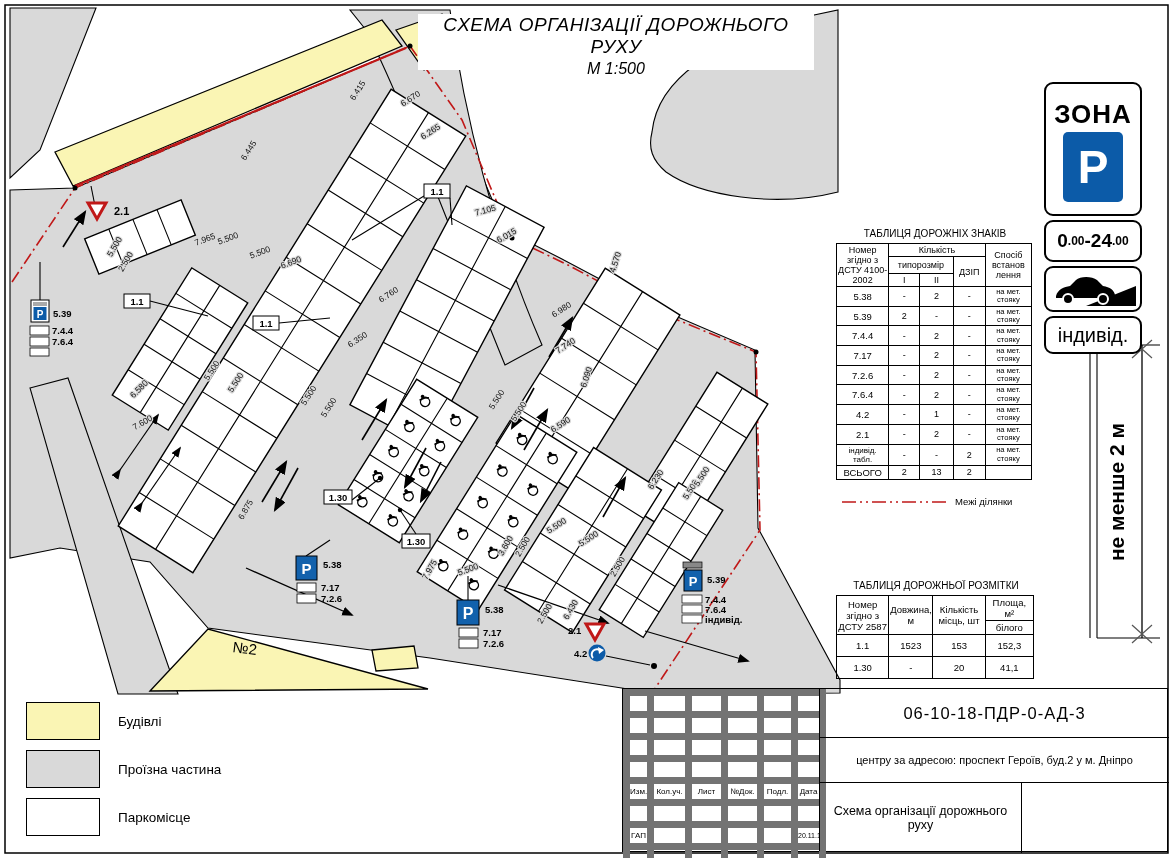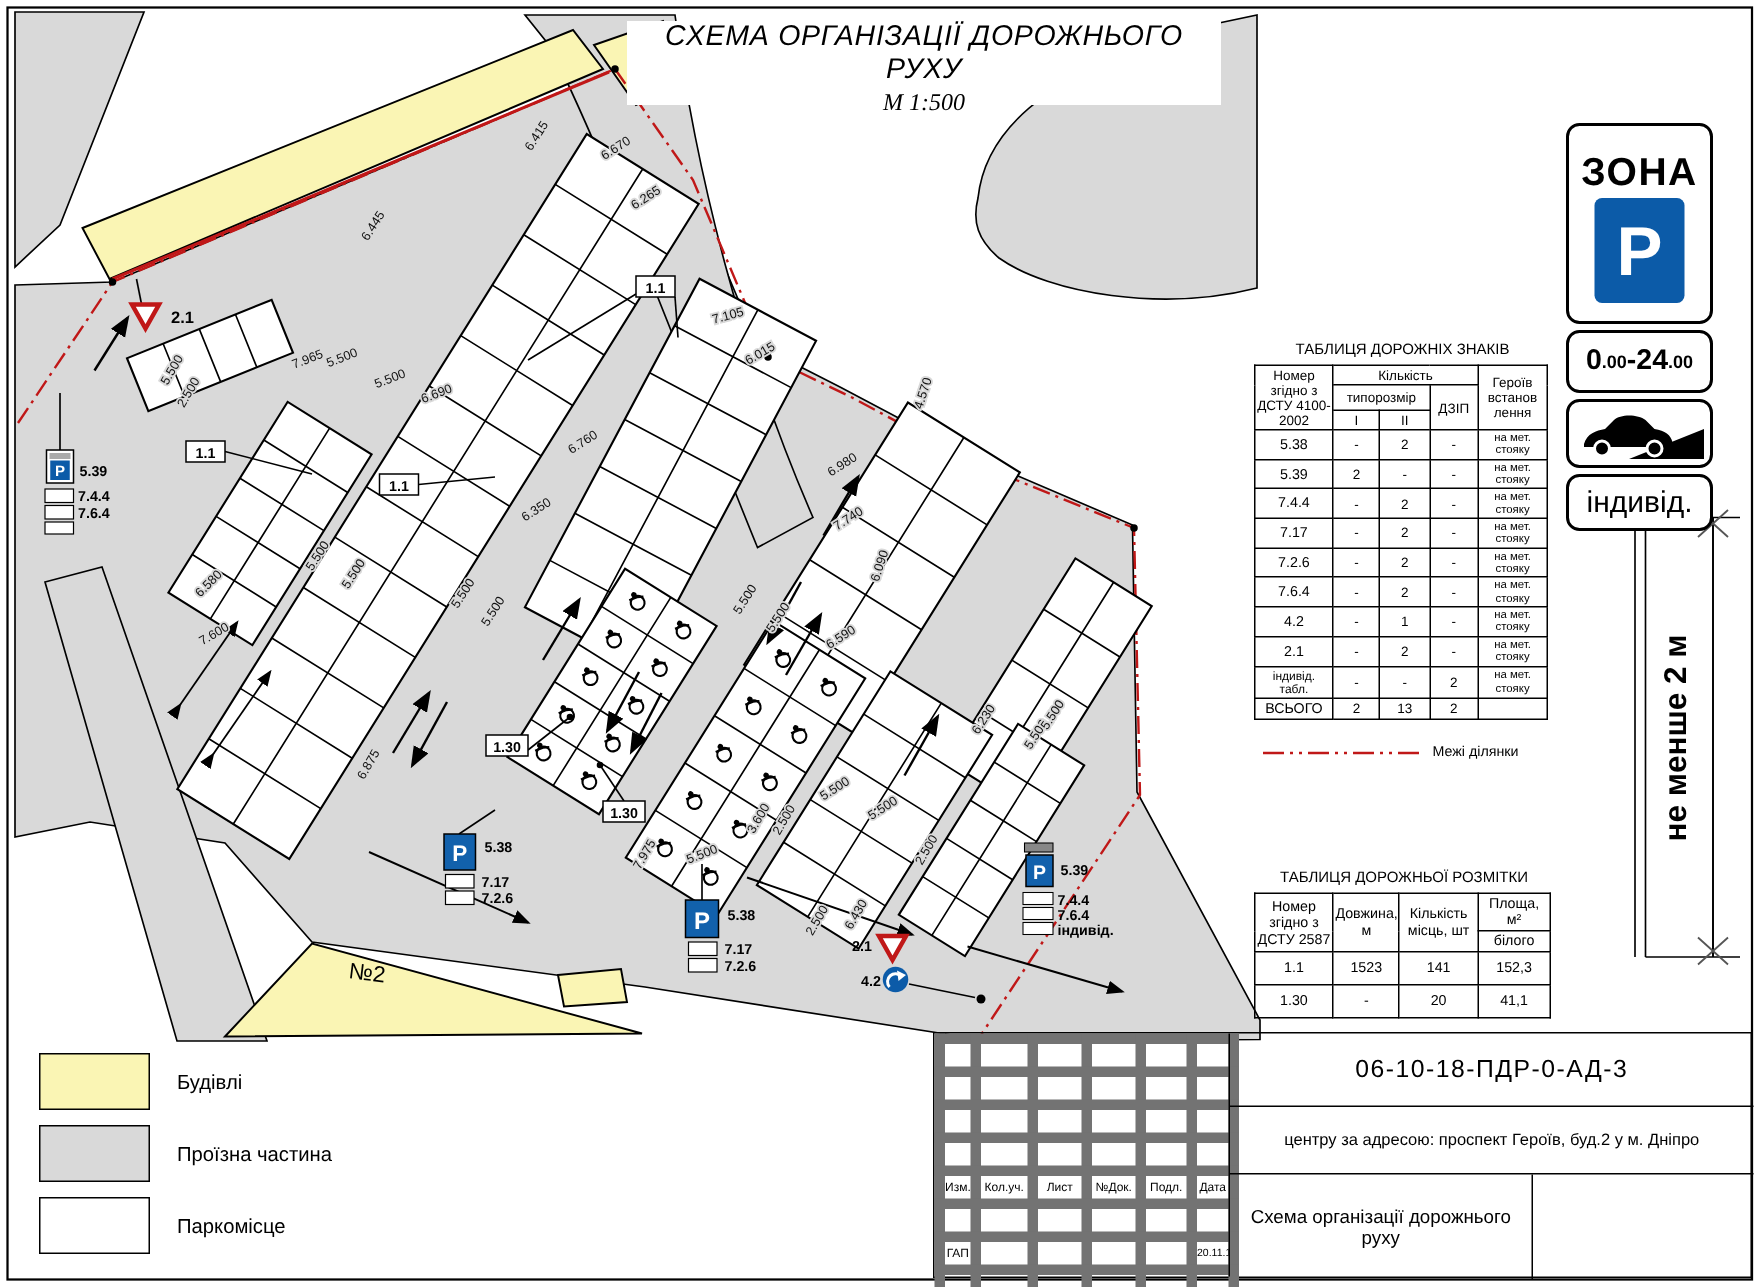--- a/index.html
+++ b/index.html
@@ -13,21 +13,21 @@
   .sline{fill:none;stroke:#000;stroke-width:1.1;}
   .gray{fill:#d9d9d9;stroke:#000;stroke-width:1.1;}
   .yellow{fill:#faf5b4;stroke:#000;stroke-width:1.3;}
   .red{fill:none;stroke:#c01818;stroke-width:1.6;stroke-dasharray:12 4 2 4;}
   .thin{fill:none;stroke:#000;stroke-width:1.1;}
   
   .ovl{position:absolute;}
   #title-box{left:418px;top:14px;width:396px;height:56px;background:#fff;text-align:center;
              font-style:italic;}
   #title-box .l1{font-size:19px;letter-spacing:.5px;}
-  #title-box .l2{font-size:16px;margin-top:2px;font-family:Liberation Serif, serif;}
+  #title-box .l2{font-size:16px;margin-top:2px;}
   
   #zona{left:1044px;top:82px;width:98px;}
   .plate{background:#fff;border:2.2px solid #000;border-radius:9px;margin-bottom:4px;
          display:flex;align-items:center;justify-content:center;box-sizing:border-box;}
   #zona .main{height:134px;flex-direction:column;padding-top:4px;}
   #zona .zword{font-size:26px;font-weight:600;letter-spacing:1px;line-height:1;}
   #zona .pbox{width:60px;height:70px;background:#0c5ba8;border-radius:5px;margin-top:5px;
               display:flex;align-items:center;justify-content:center;}
   #zona .pbox span{color:#fff;font-size:46px;font-weight:bold;line-height:1;}
   #zona .time{height:42px;font-weight:bold;}
@@ -387,21 +387,21 @@
           <col style="width:52px">
           <col style="width:31px">
           <col style="width:33px">
           <col style="width:32px">
           <col style="width:46px">
         </colgroup>
     <tbody>
           <tr>
             <td rowspan="3">Номер згідно з ДСТУ 4100-2002</td>
         <td colspan="3">Кількість</td>
-        <td rowspan="3">Героїв встанов лення</td>
+        <td rowspan="3">Спосіб встанов лення</td>
           </tr>
     <tr>
             <td colspan="2">типорозмір</td>
         <td rowspan="2">ДЗІП</td>
           </tr>
     <tr>
             <td>I</td>
         <td>II</td>
           </tr>
     <tr>
@@ -502,21 +502,21 @@
         <td rowspan="2">Довжина, м</td>
         <td rowspan="2">Кількість місць, шт</td>
         <td>Площа, м²</td>
           </tr>
     <tr>
             <td>білого</td>
           </tr>
     <tr style="height:22px">
             <td>1.1</td>
             <td>1523</td>
-            <td>141</td>
+            <td>153</td>
             <td>152,3</td>
           </tr>
     <tr style="height:22px">
             <td>1.30</td>
             <td>-</td>
             <td>20</td>
             <td>41,1</td>
           </tr>
   </tbody>
       </table>

